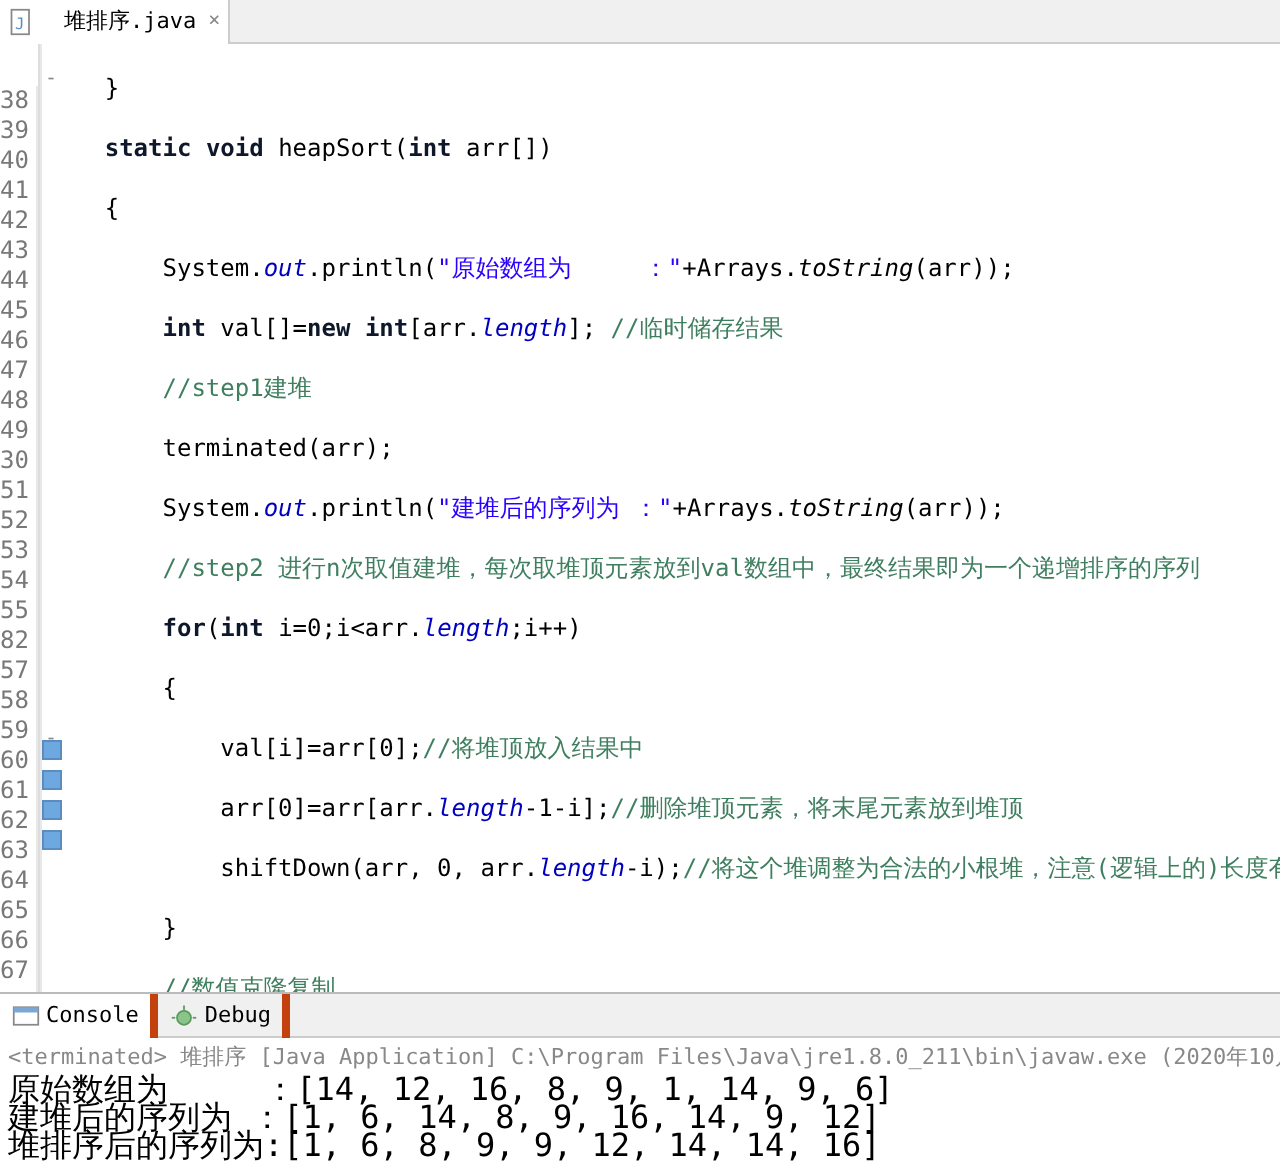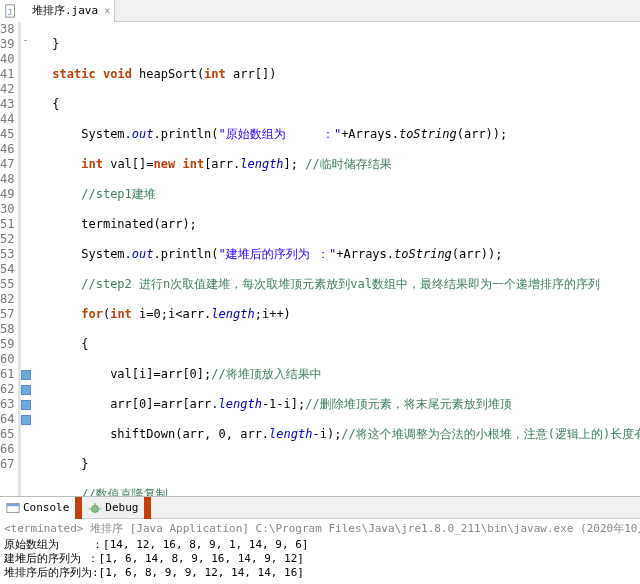--- a/index.html
+++ b/index.html
@@ -43,20 +43,21 @@
   .gutter {
     width: 32px;
     background: #fff;
     text-align: right;
     padding-right: 4px;
     color: #787878;
     font-size: 12px;
     line-height: 15px;
     border-right: 1px solid #e8e8e8;
     user-select: none;
+    margin-top: 21px;
   }
   .gutter .ln { height: 15px; }
   .marker-col {
     width: 16px;
     background: #fff;
     border-right: 1px solid #ddd;
     line-height: 15px;
   }
   .marker-col .mk { height: 15px; position: relative; }
   .mk.blue::before {
@@ -85,59 +86,59 @@
     color: #888;
   }
   .code {
     flex: 1;
     white-space: pre;
     line-height: 15px;
     font-size: 12px;
     padding-left: 2px;
   }
   .code .line { height: 15px; }
-  .kw { color: #c2410c; font-weight: bold; }
+  .kw { color: #0f172a; font-weight: bold; }
   .str { color: #2a00ff; }
   .cmt { color: #3f7f5f; }
   .fld { color: #0000c0; font-style: italic; }
   .console-wrap {
     border-top: 1px solid #bbb;
     background: #fff;
   }
   .console-tabs {
     display: flex;
     align-items: center;
     background: #f0f0f0;
     height: 22px;
     border-bottom: 1px solid #ccc;
   }
   .ctab {
     display: flex;
     align-items: center;
     padding: 2px 6px;
     font-size: 11px;
-    border-right: 7px solid #c2410c;
+    border-right: 4px solid #c2410c;
     height: 22px;
   }
   .ctab.active { background: #fff; }
   .ctab-icon {
     width: 14px; height: 14px;
     margin-right: 3px;
   }
   .console-header {
     padding: 2px 4px;
     color: #888;
     font-size: 11px;
     white-space: nowrap;
     overflow: hidden;
   }
   .console-out {
     padding: 0 4px 4px 4px;
     line-height: 14px;
-    font-size: 11px;
+    font-size: 16px;
     white-space: pre;
   }
   .editor-row {
     display: flex;
     flex: 1;
     overflow: hidden;
   }
 </style>
 </head>
 <body>

